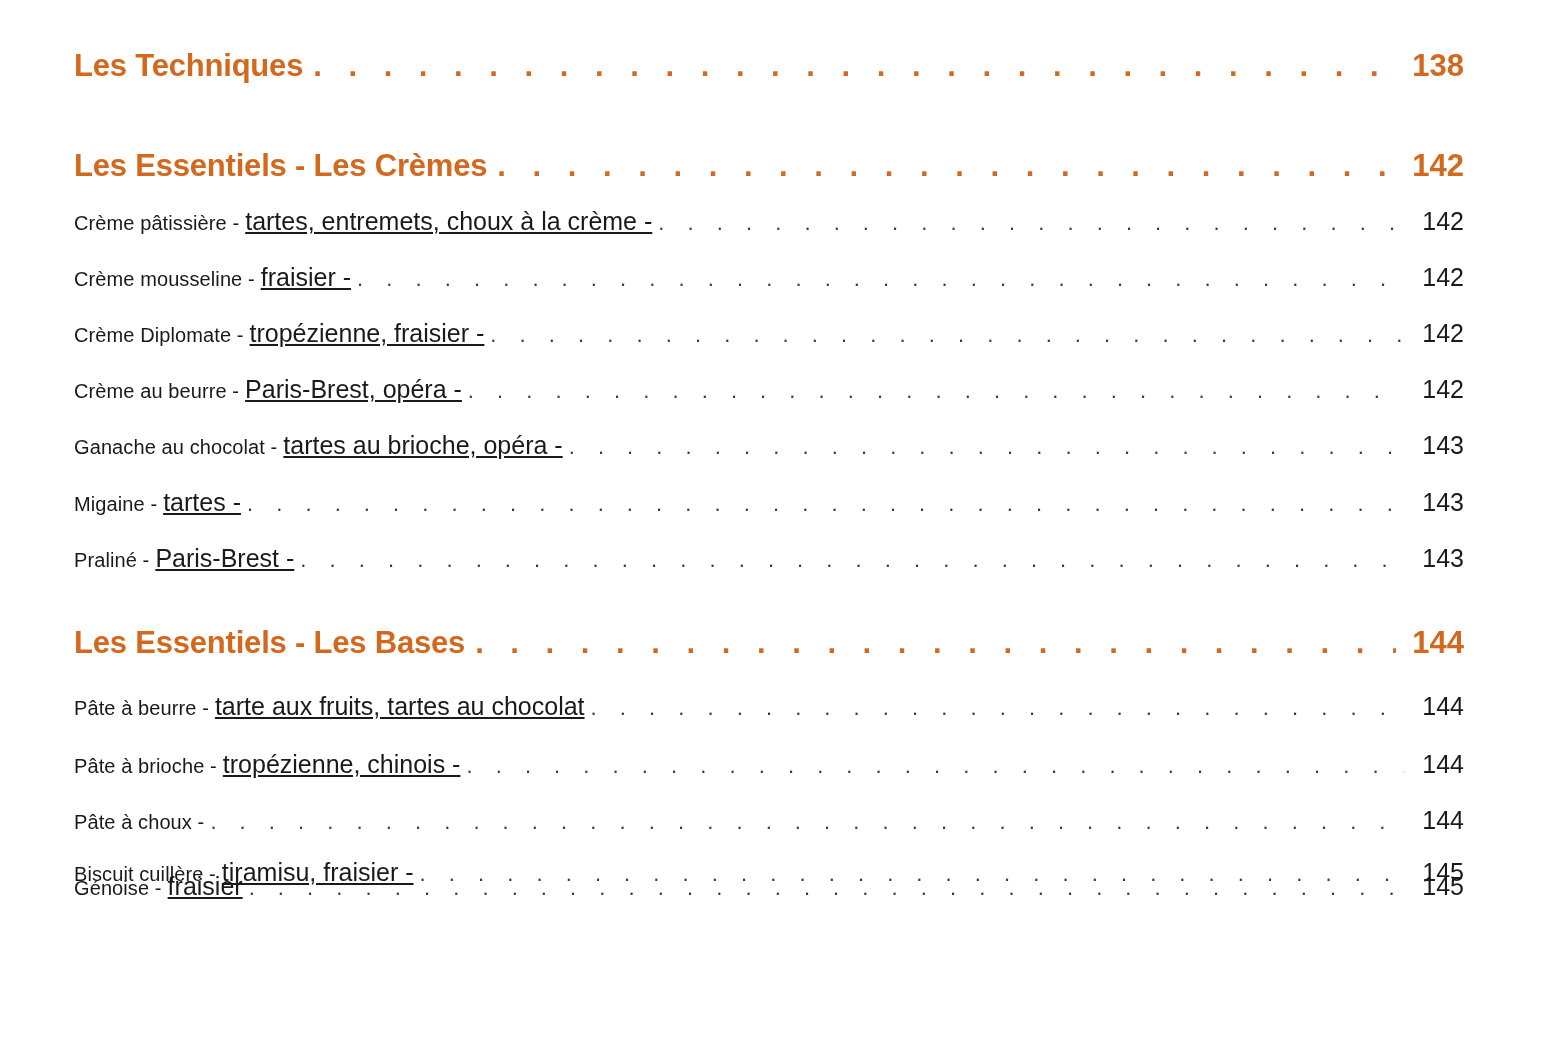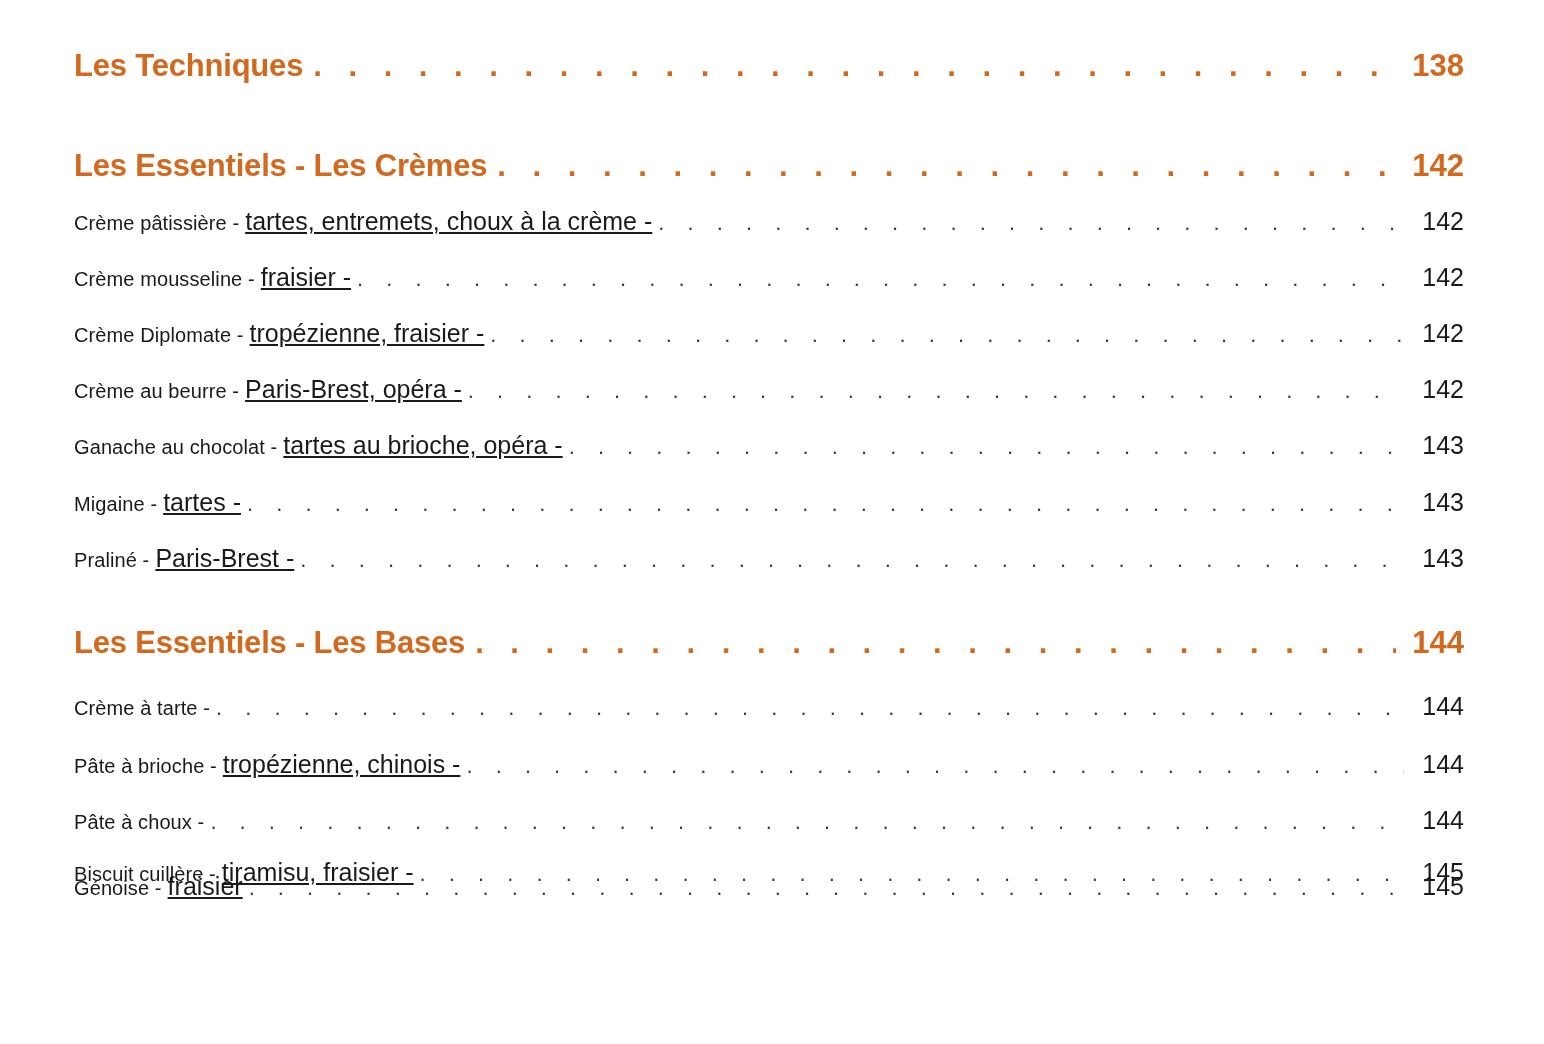--- a/index.html
+++ b/index.html
@@ -162,21 +162,22 @@
     <span class="pageno">143</span>
   </div>
 
   <div class="section-head" style="top:625px;justify-content:flex-end;">
     <span class="title">Les Essentiels - Les Bases</span>
     <span class="leader">. . . . . . . . . . . . . . . . . . . . . . . . . . . . . . . . . . . . . . . . . . . . . . . . . . . . . . . . . . . . . . . . . . . . . . . . . . . . . . . . . . . . . . .</span>
     <span class="pageno">144</span>
   </div>
 
   <div class="entry" style="top:692px;">
-    <span class="name">Crème à tarte -</span>
+    <span class="name">Pâte à beurre -</span>
+    <span class="detail">tarte aux fruits, tartes au chocolat</span>
     <span class="leader">. . . . . . . . . . . . . . . . . . . . . . . . . . . . . . . . . . . . . . . . . . . . . . . . . . . . . . . . . . . . . . . . . . . . . . . . . . . . . . . . . . . . . . .</span>
     <span class="pageno">144</span>
   </div>
 
   <div class="entry" style="top:750px;">
     <span class="name">Pâte à brioche -</span>
     <span class="detail">tropézienne, chinois -</span>
     <span class="leader">. . . . . . . . . . . . . . . . . . . . . . . . . . . . . . . . . . . . . . . . . . . . . . . . . . . . . . . . . . . . . . . . . . . . . . . . . . . . . . . . . . . . . . .</span>
     <span class="pageno">144</span>
   </div>

